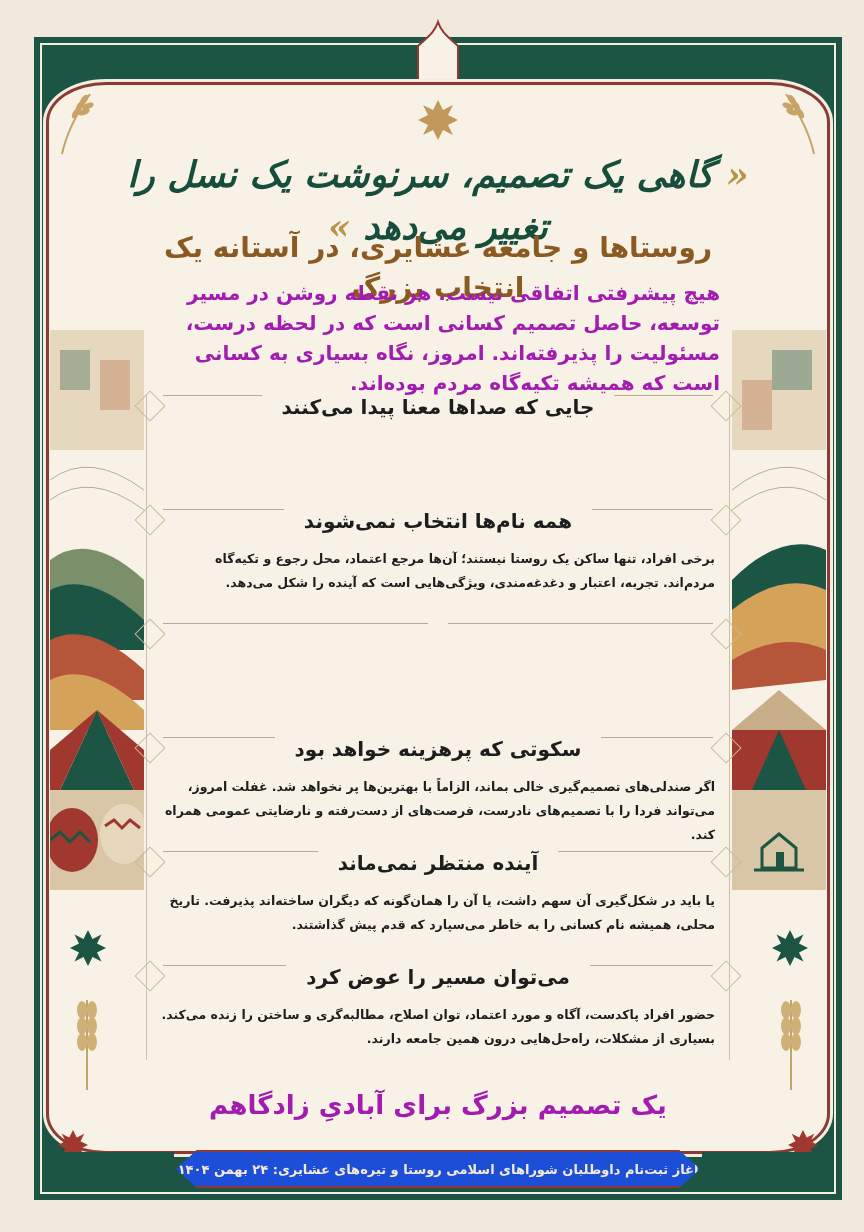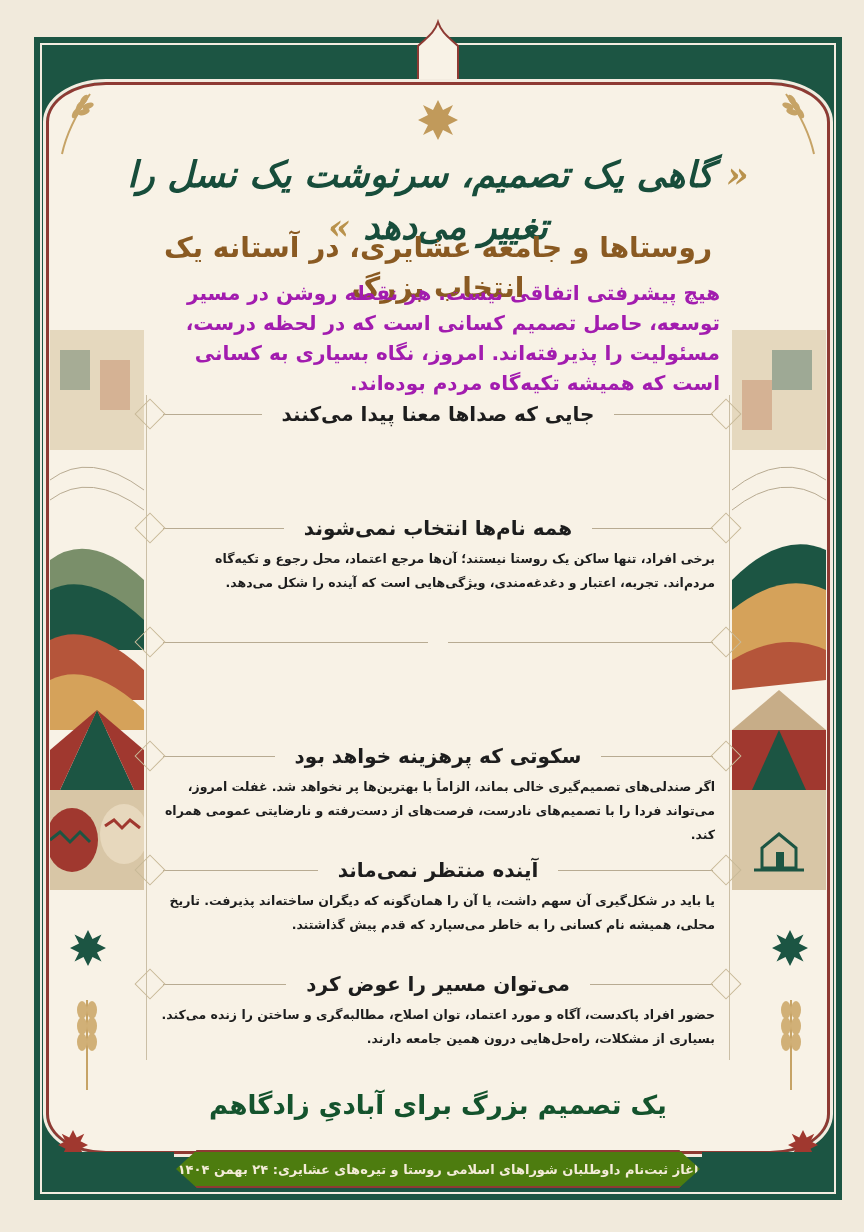--- a/index.html
+++ b/index.html
@@ -51,42 +51,42 @@
     text-align: right; font-weight: bold; color: #a21caf;
     font-size: 20px; line-height: 30px;
   }
   .sections {
     position: absolute; left: 140px; top: 395px; width: 584px;
     border-left: 1px solid #cbbfa6; border-right: 1px solid #cbbfa6;
     height: 665px;
   }
   .section { position: relative; height: 114px; padding: 0 10px; }
   .section-head {
-    display: flex; align-items: center; gap: 20px; height: 38px;
+    display: flex; align-items: flex-start; gap: 20px; height: 38px;
   }
   .section-head .rule { flex: 1; height: 1px; background: #b8ab92; }
   .section-head .ornament {
     width: 22px; height: 22px; border: 1px solid #c8b998; transform: rotate(45deg);
     margin: 0 -18px;
   }
   .section-title {
     font-weight: bold; color: #1d1d1d; font-size: 20px; white-space: nowrap;
   }
   .section-body {
     text-align: right; color: #1d1d1d; font-weight: bold;
     font-size: 12.5px; line-height: 24px; padding: 0 4px;
   }
   .tagline {
     position: absolute; left: 150px; top: 1080px; width: 564px;
-    text-align: center; font-weight: bold; color: #14532d;
+    text-align: center; font-weight: bold; color: #a21caf;
     font-size: 26px; line-height: 50px;
   }
   .banner {
     position: absolute; left: 170px; top: 1150px; width: 524px; height: 38px;
-    background: #4d7c0f;
+    background: #1d4ed8;
     border-top: 2px solid #8e3a33; border-bottom: 2px solid #8e3a33;
     clip-path: polygon(4% 0, 96% 0, 100% 50%, 96% 100%, 4% 100%, 0 50%);
     display: flex; align-items: center; justify-content: center;
   }
   .banner-text { color: #f4ecd8; font-size: 13px; font-weight: bold; }
   .banner-wing {
     position: absolute; top: 1152px; width: 120px; height: 34px; background: #1c5543;
   }
   .star { position: absolute; }
 </style>

